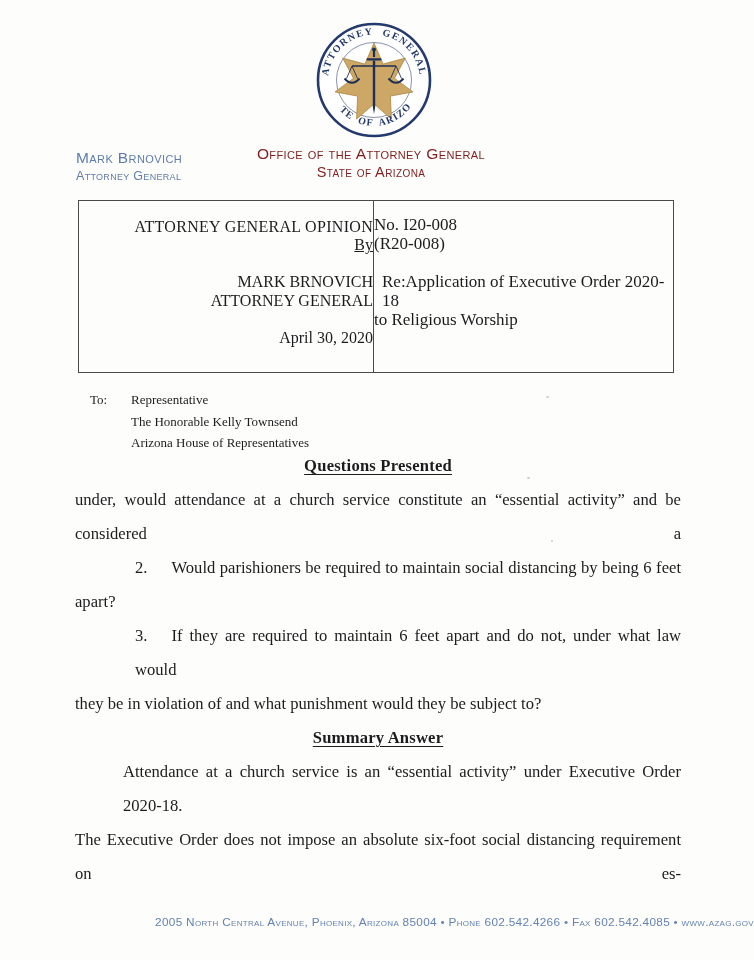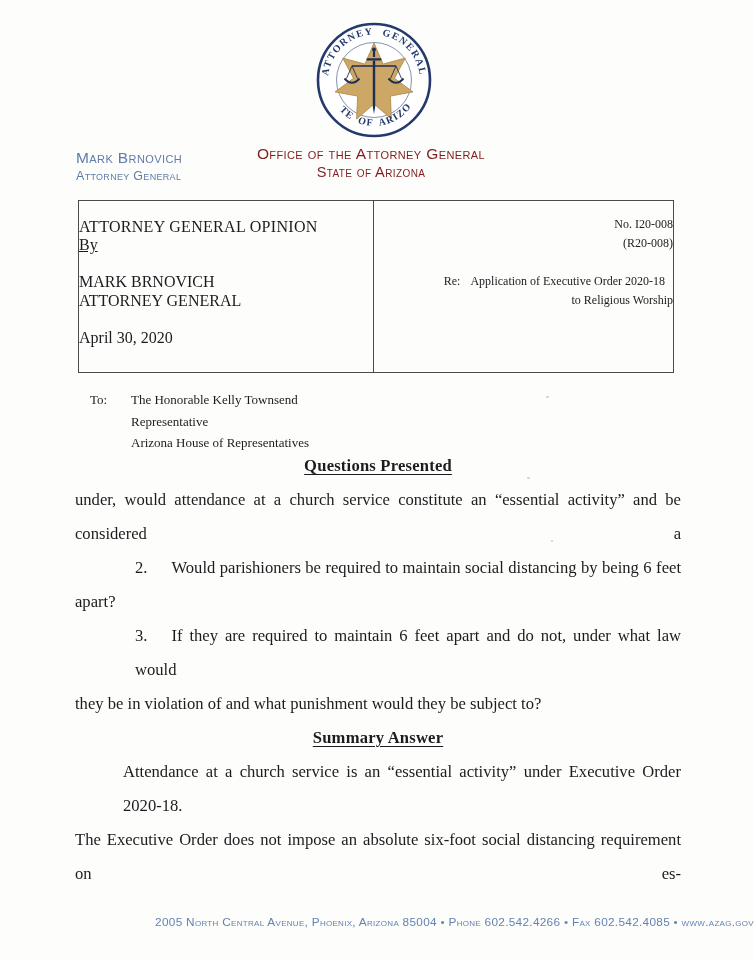--- a/index.html
+++ b/index.html
@@ -38,34 +38,34 @@
   .lh-center .l2{font-size:14.5px;letter-spacing:.4px;}
 
   
   .caption-box{
     position:absolute;left:78px;top:200px;width:594px;height:171px;
     border:1px solid #4a4a4a;
     display:flex;
   }
   .cb-left{
     width:294px;border-right:1px solid #4a4a4a;
-    text-align:left;font-size:16px;
+    text-align:right;font-size:16px;
   }
   .cb-left .t1{margin-top:17px;letter-spacing:.3px;}
   .cb-left .t2{text-decoration:underline;}
   .cb-left .t3{margin-top:18px;line-height:19px;}
   .cb-left .t4{line-height:19px;}
   .cb-left .t5{margin-top:19px;}
   .cb-right{
-    flex:1;text-align:right;font-size:12px;
+    flex:1;text-align:left;font-size:17px;
   }
   .cb-right .n1{margin-top:14px;line-height:19px;}
   .cb-right .n2{line-height:19px;}
   .cb-right .re1{margin-top:19px;line-height:19px;padding:0 8px;}
-  .cb-right .re1 .relabel{margin-right:10px;}
+  .cb-right .re1 .relabel{}
   .cb-right .re2{line-height:19px;}
 
   
   .to-block{
     position:absolute;left:90px;top:389px;
     display:flex;font-size:13px;line-height:21.5px;
   }
   .to-block .to-label{width:41px;}
 
   
@@ -162,22 +162,22 @@
       <div class="re1">
         <span class="relabel">Re:</span><span>Application of Executive Order 2020-18</span>
       </div>
       <div class="re2">to Religious Worship</div>
     </div>
   </div>
 
   <div class="to-block">
     <div class="to-label">To:</div>
     <div>
+      <div>Representative</div>
       <div>The Honorable Kelly Townsend</div>
-      <div>Representative</div>
       <div>Arizona House of Representatives</div>
     </div>
   </div>
 
   <div class="body-text">
     <div class="heading">Questions Presented</div>
 
     <div class="line">under, would attendance at a church service constitute an “essential activity” and be considered a</div>
 
     <div class="line numfirst">

